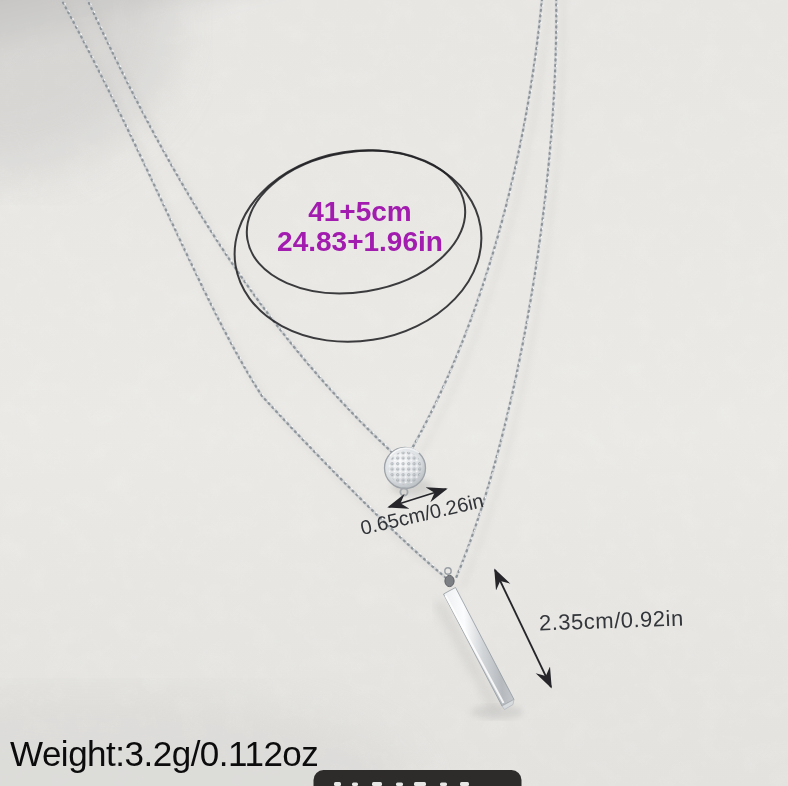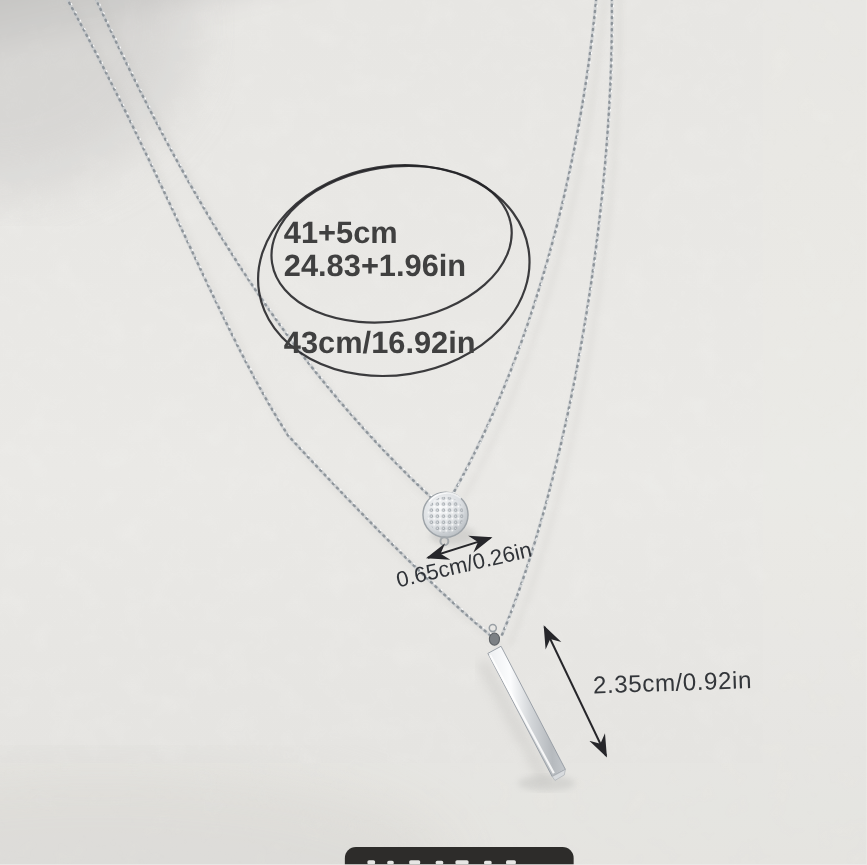--- a/index.html
+++ b/index.html
@@ -12,23 +12,24 @@
   }
   .stage svg.scene{position:absolute;left:0;top:0;width:788px;height:786px;display:block;}
   .label{
     position:absolute;
     white-space:nowrap;
     color:#18191b;
     -webkit-font-smoothing:antialiased;
   }
   .ellipse-line{
     left:258px;width:204px;
+    text-align:center;
     font-size:28px;
     font-weight:700;
-    color:#404040;
+    color:#a21caf;
     letter-spacing:0px;
   }
   .el1{top:196px;}
   .el2{top:226px;}
   .el3{top:296px;}
   .disc-label{
     left:346px;top:503px;width:152px;
     text-align:center;
     font-size:20px;
     font-weight:400;
@@ -202,17 +203,17 @@
         <rect x="396" y="782.5" width="7" height="3.5" rx="1.5"></rect>
         <rect x="414" y="782" width="12" height="4" rx="1.5"></rect>
         <rect x="440" y="782.5" width="7" height="3.5" rx="1.5"></rect>
         <rect x="460" y="782" width="9" height="4" rx="1.5"></rect>
       </g>
     </g>
   </svg>
 
   <div class="label ellipse-line el1">41+5cm</div>
   <div class="label ellipse-line el2">24.83+1.96in</div>
-  <div class="label ellipse-line el3">43cm/16.92in</div>
   <div class="label disc-label">0.65cm/0.26in</div>
   <div class="label bar-label">2.35cm/0.92in</div>
+  <div class="label weight-label">Weight:3.2g/0.112oz</div>
 
 </div>
 
 </body></html>

